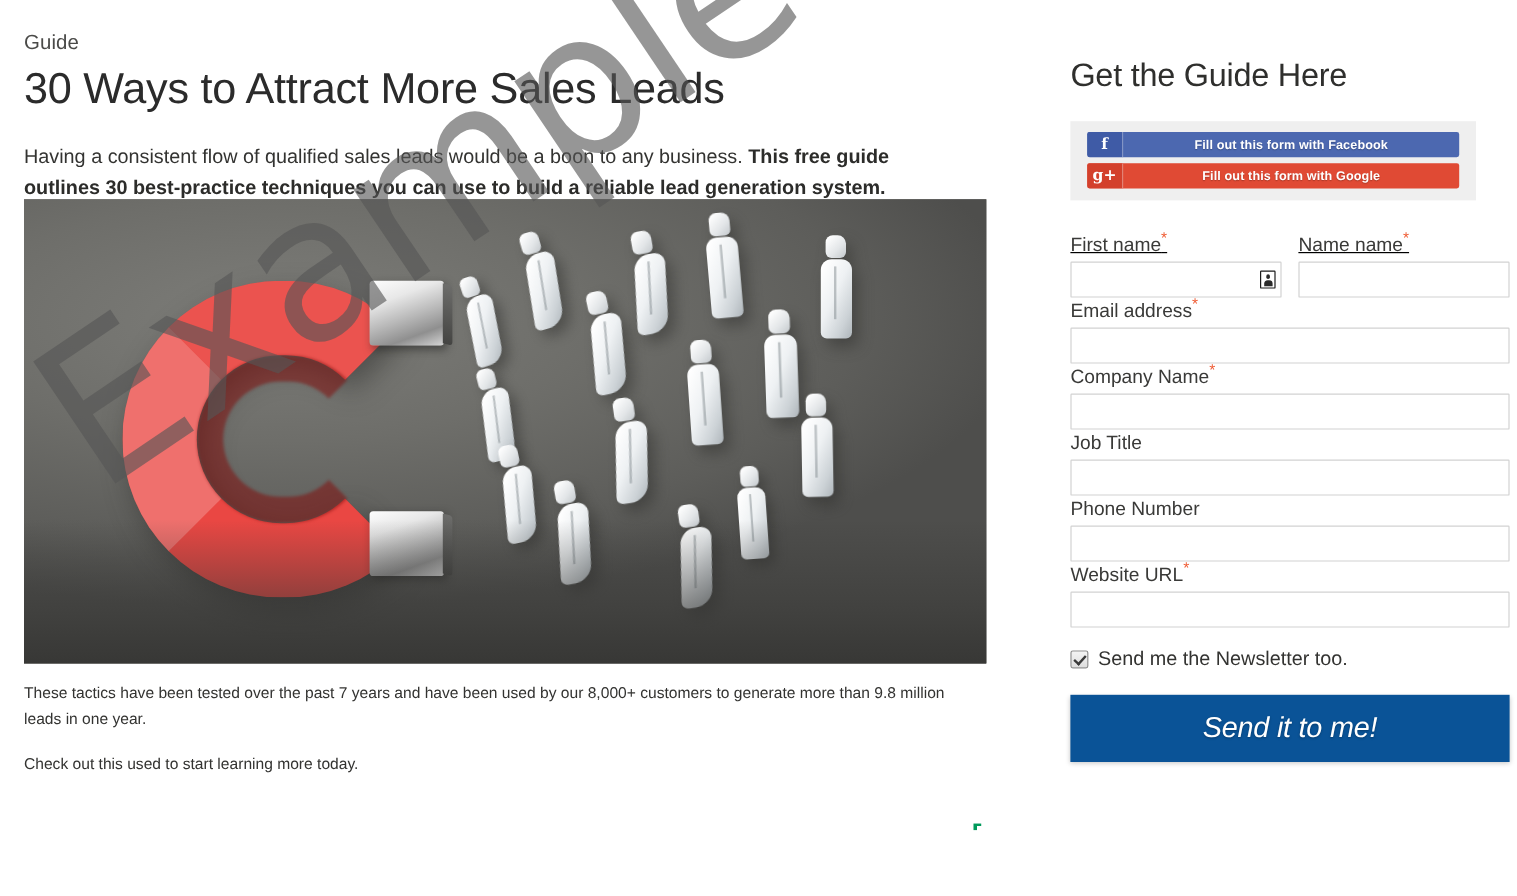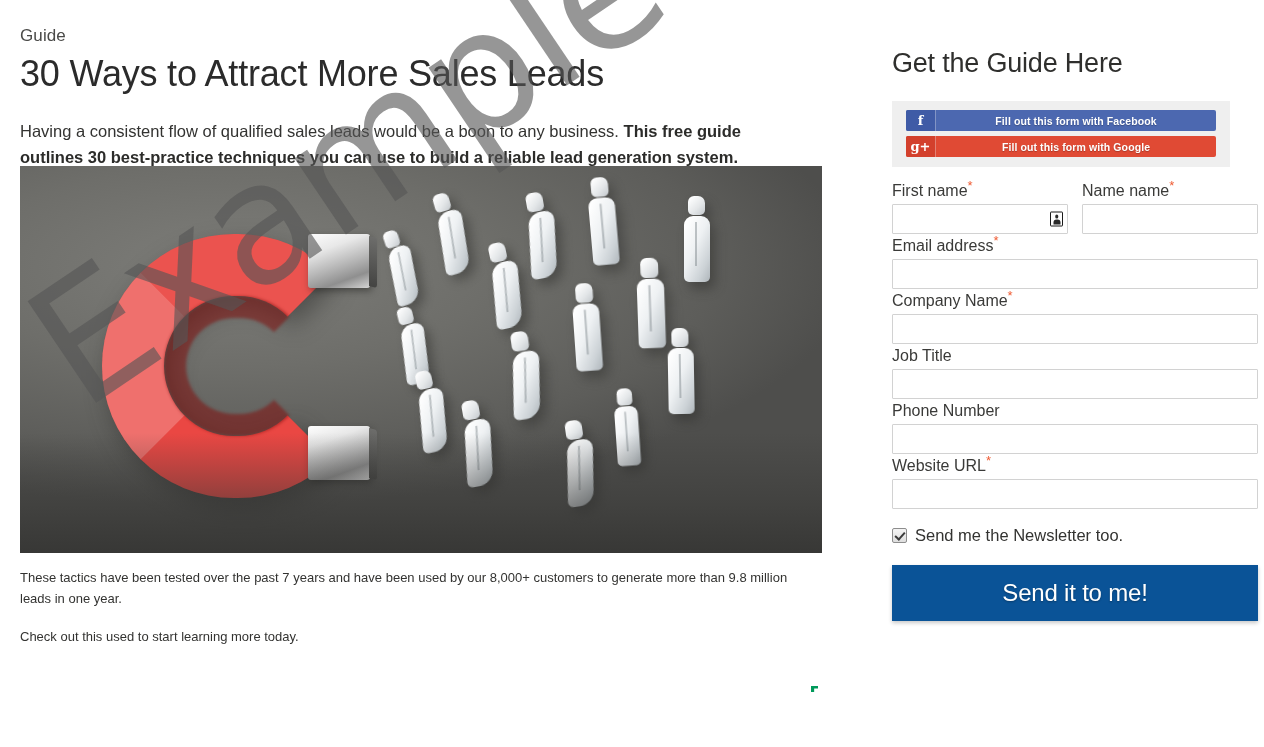--- a/index.html
+++ b/index.html
@@ -242,21 +242,21 @@
     box-sizing: border-box;
     border: 1px solid #d2d2d2;
     background: #fff;
     font-size: 14px;
     padding: 0 6px;
     color: #333;
     font-family: "Liberation Sans", sans-serif;
     outline: none;
     border-radius: 1px;
   }
-  .row2 { display: flex; gap: 14px; margin-top: 15px; }
+  .row2 { display: flex; gap: 14px; margin-top: 29px; text-decoration: underline; }
   .row2 .field { margin-top: 0; flex: 1; }
   .namewrap { position: relative; }
   .autofill-icon {
     position: absolute;
     right: 5px; top: 50%;
     transform: translateY(-50%);
     width: 13px; height: 15px;
     background: #ffffff;
     border: 1.5px solid #1b1b1b;
     border-radius: 1px;
@@ -306,20 +306,21 @@
     background: #0a5397;
     color: #ffffff;
     font-size: 24px;
     font-weight: 400;
     border: none;
     cursor: pointer;
     font-family: "Liberation Sans", sans-serif;
     letter-spacing: -0.2px;
     box-shadow: 0 2px 4px rgba(0,0,0,.22);
     text-shadow: 0 1px 2px rgba(0,0,0,.30);
+    font-style: italic;
   }
 </style>
 </head>
 <body>
 
 <div id="page">
 
   <div class="left-col">
     <div class="eyebrow">Guide</div>
     <h1 class="headline">30 Ways to Attract More Sales Leads</h1>

